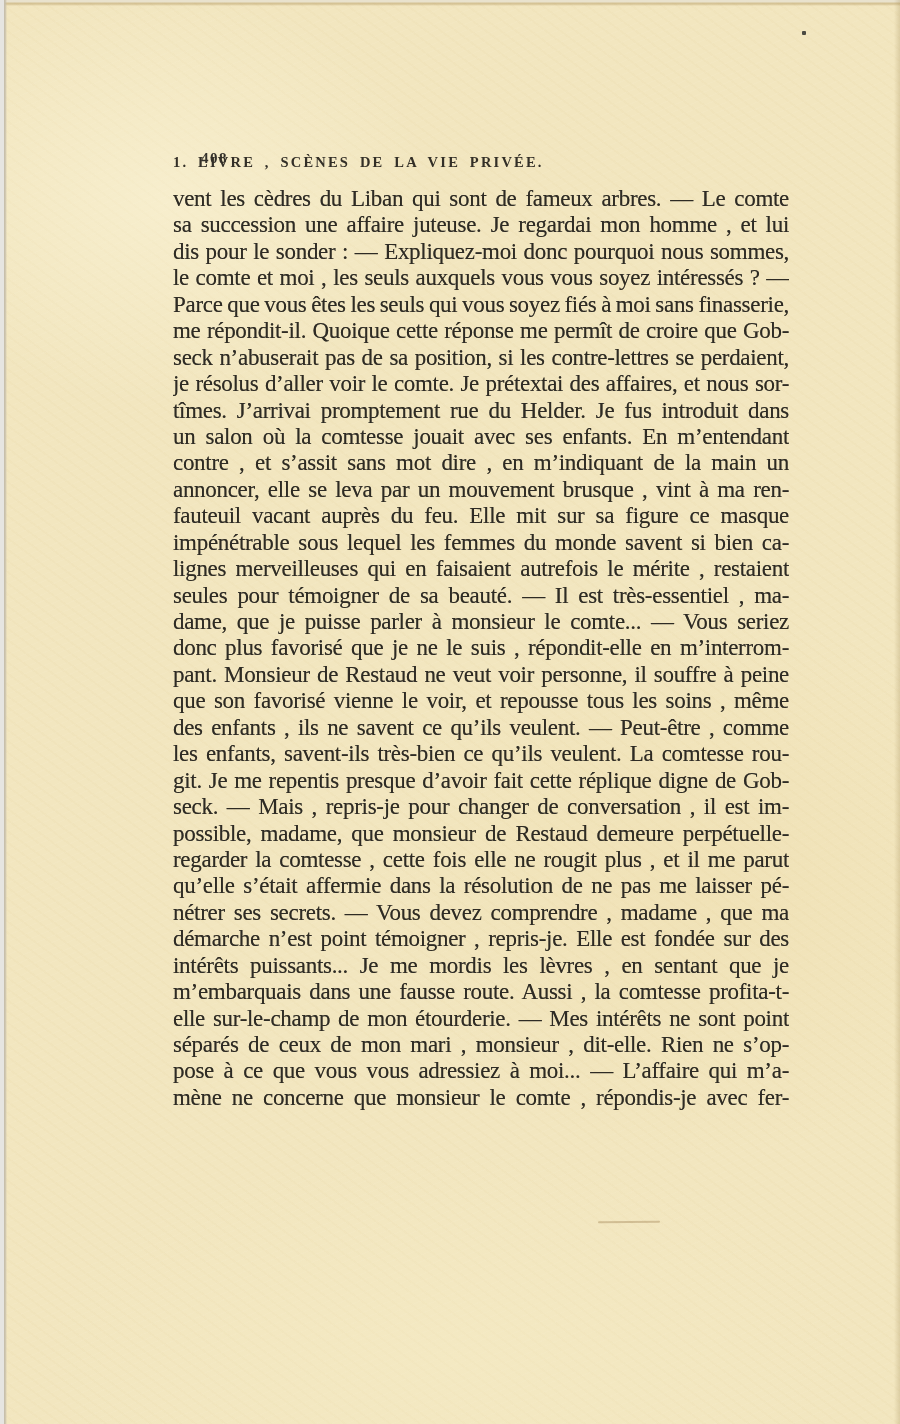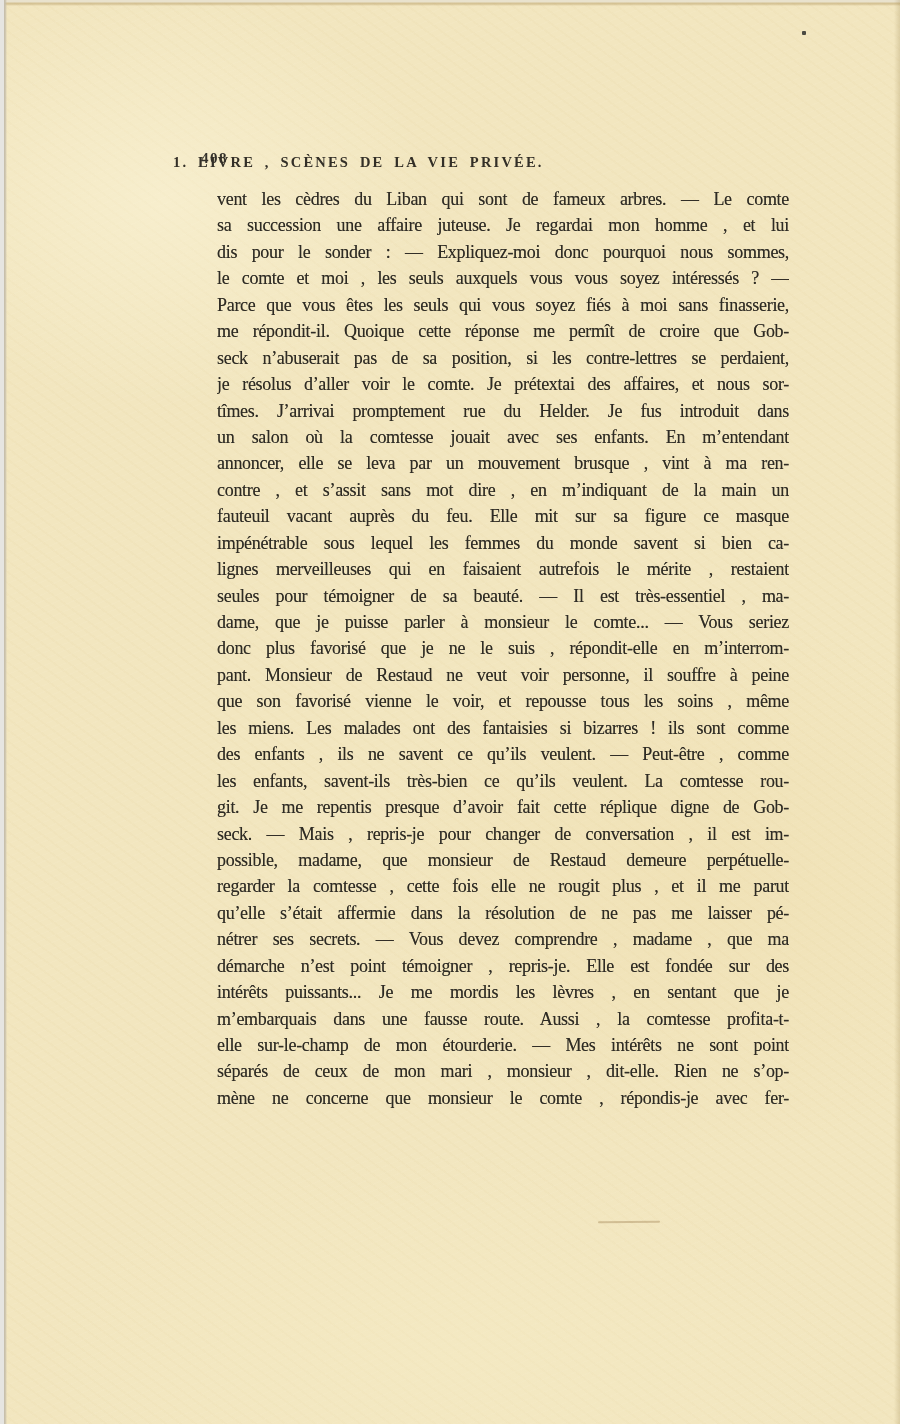--- a/index.html
+++ b/index.html
@@ -50,28 +50,27 @@
     letter-spacing: 2.2px; word-spacing: 4px;
     color: #332f27;
   }
 
   .textblock {
     position: absolute; left: 173px; top: 186px; width: 616px;
   }
   .line {
     height: 26.45px;
     line-height: 26.45px;
-    font-size: 18px;
+    font-size: 23px;
     letter-spacing: -0.3px;
     word-spacing: -1px;
     text-align: justify;
     text-align-last: justify;
     overflow: hidden;
     text-shadow: 0 0 0.5px rgba(46,43,36,0.55);
-    margin-left: 44px;
   }
 
   .artifact-strike {
     position: absolute; left: 598px; top: 1221px; width: 62px; height: 2px;
     background: rgba(132,96,45,0.30);
     transform: rotate(-0.6deg);
     border-radius: 1px;
   }
 </style>
 </head>
@@ -92,41 +91,41 @@
       <div class="line">vent les cèdres du Liban qui sont de fameux arbres. — Le comte</div>
       <div class="line">sa succession une affaire juteuse. Je regardai mon homme , et lui</div>
       <div class="line">dis pour le sonder : — Expliquez-moi donc pourquoi nous sommes,</div>
       <div class="line">le comte et moi , les seuls auxquels vous vous soyez intéressés ? —</div>
       <div class="line">Parce que vous êtes les seuls qui vous soyez fiés à moi sans finasserie,</div>
       <div class="line">me répondit-il. Quoique cette réponse me permît de croire que Gob-</div>
       <div class="line">seck n’abuserait pas de sa position, si les contre-lettres se perdaient,</div>
       <div class="line">je résolus d’aller voir le comte. Je prétextai des affaires, et nous sor-</div>
       <div class="line">tîmes. J’arrivai promptement rue du Helder. Je fus introduit dans</div>
       <div class="line">un salon où la comtesse jouait avec ses enfants. En m’entendant</div>
+      <div class="line">contre , et s’assit sans mot dire , en m’indiquant de la main un</div>
       <div class="line">annoncer, elle se leva par un mouvement brusque , vint à ma ren-</div>
-      <div class="line">contre , et s’assit sans mot dire , en m’indiquant de la main un</div>
       <div class="line">fauteuil vacant auprès du feu. Elle mit sur sa figure ce masque</div>
       <div class="line">impénétrable sous lequel les femmes du monde savent si bien ca-</div>
       <div class="line">lignes merveilleuses qui en faisaient autrefois le mérite , restaient</div>
       <div class="line">seules pour témoigner de sa beauté. — Il est très-essentiel , ma-</div>
       <div class="line">dame, que je puisse parler à monsieur le comte... — Vous seriez</div>
       <div class="line">donc plus favorisé que je ne le suis , répondit-elle en m’interrom-</div>
       <div class="line">pant. Monsieur de Restaud ne veut voir personne, il souffre à peine</div>
       <div class="line">que son favorisé vienne le voir, et repousse tous les soins , même</div>
-      <div class="line">les miens. Les malades ont des fantaisies si bizarres ! ils sont comme</div>
       <div class="line">des enfants , ils ne savent ce qu’ils veulent. — Peut-être , comme</div>
       <div class="line">les enfants, savent-ils très-bien ce qu’ils veulent. La comtesse rou-</div>
       <div class="line">git. Je me repentis presque d’avoir fait cette réplique digne de Gob-</div>
       <div class="line">seck. — Mais , repris-je pour changer de conversation , il est im-</div>
       <div class="line">possible, madame, que monsieur de Restaud demeure perpétuelle-</div>
       <div class="line">regarder la comtesse , cette fois elle ne rougit plus , et il me parut</div>
       <div class="line">qu’elle s’était affermie dans la résolution de ne pas me laisser pé-</div>
       <div class="line">nétrer ses secrets. — Vous devez comprendre , madame , que ma</div>
       <div class="line">démarche n’est point témoigner , repris-je. Elle est fondée sur des</div>
       <div class="line">intérêts puissants... Je me mordis les lèvres , en sentant que je</div>
       <div class="line">m’embarquais dans une fausse route. Aussi , la comtesse profita-t-</div>
       <div class="line">elle sur-le-champ de mon étourderie. — Mes intérêts ne sont point</div>
       <div class="line">séparés de ceux de mon mari , monsieur , dit-elle. Rien ne s’op-</div>
+      <div class="line">pose à ce que vous vous adressiez à moi... — L’affaire qui m’a-</div>
       <div class="line">mène ne concerne que monsieur le comte , répondis-je avec fer-</div>
     </div>
 
   <div class="artifact-strike"></div>
 </div>
 
 </body></html>

